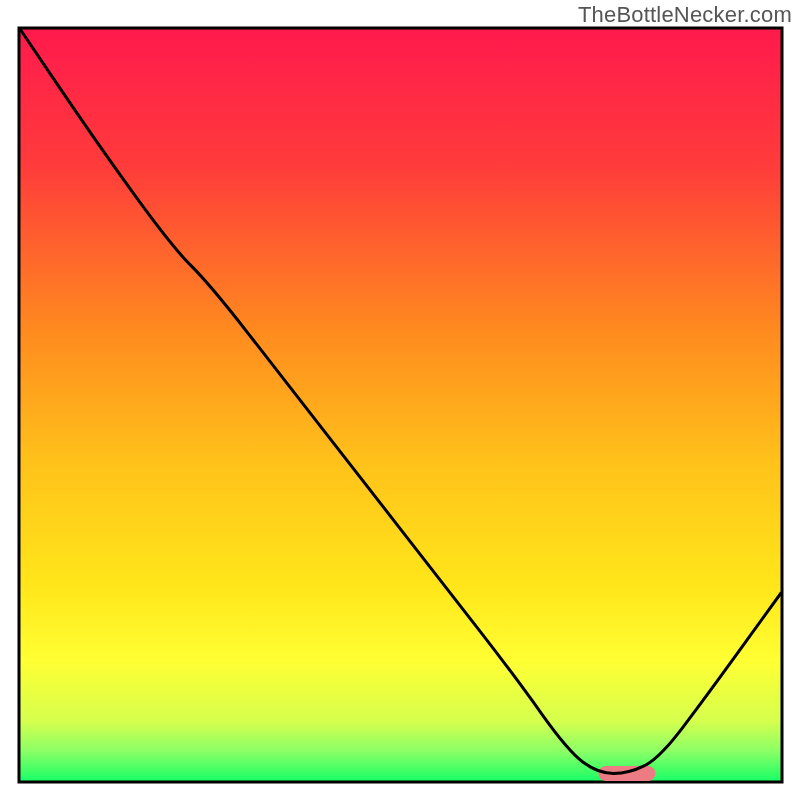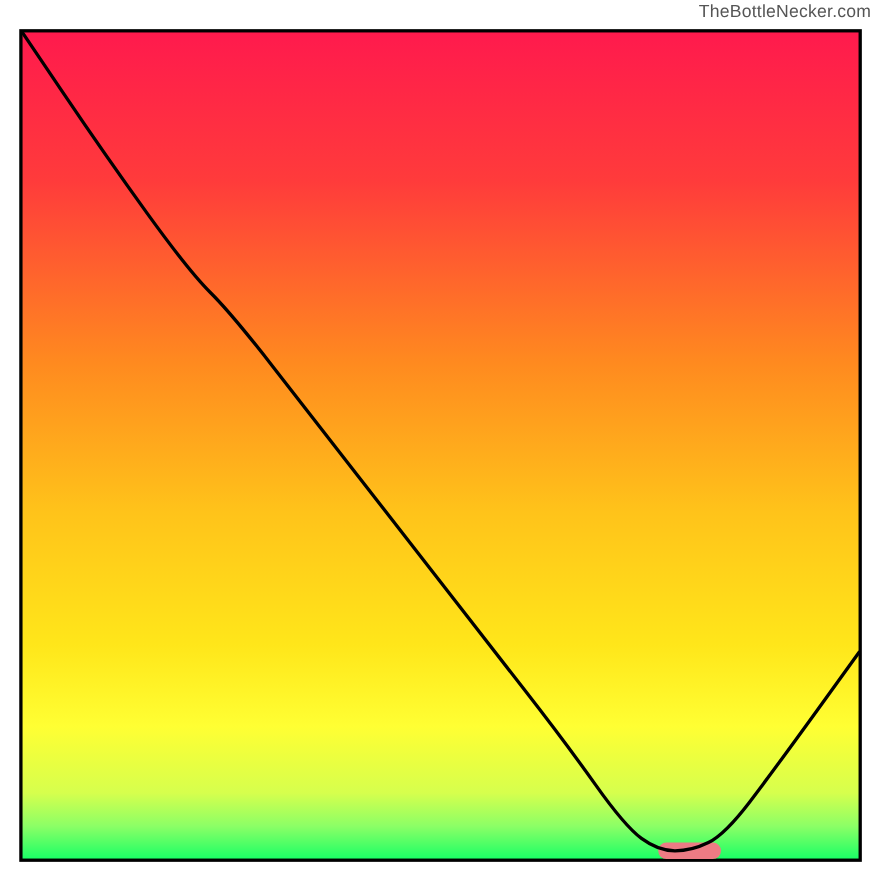--- a/index.html
+++ b/index.html
@@ -13,21 +13,21 @@
   .chart-container {
     position: relative;
     width: 800px;
     height: 800px;
   }
   .watermark {
     position: absolute;
     top: 2px;
     right: 8px;
     font-family: Arial, Helvetica, sans-serif;
-    font-size: 16px;
+    font-size: 22px;
     font-weight: 500;
     color: #555;
     z-index: 5;
     letter-spacing: 0.2px;
   }
   svg {
     display: block;
   }
 </style>
 </head>

